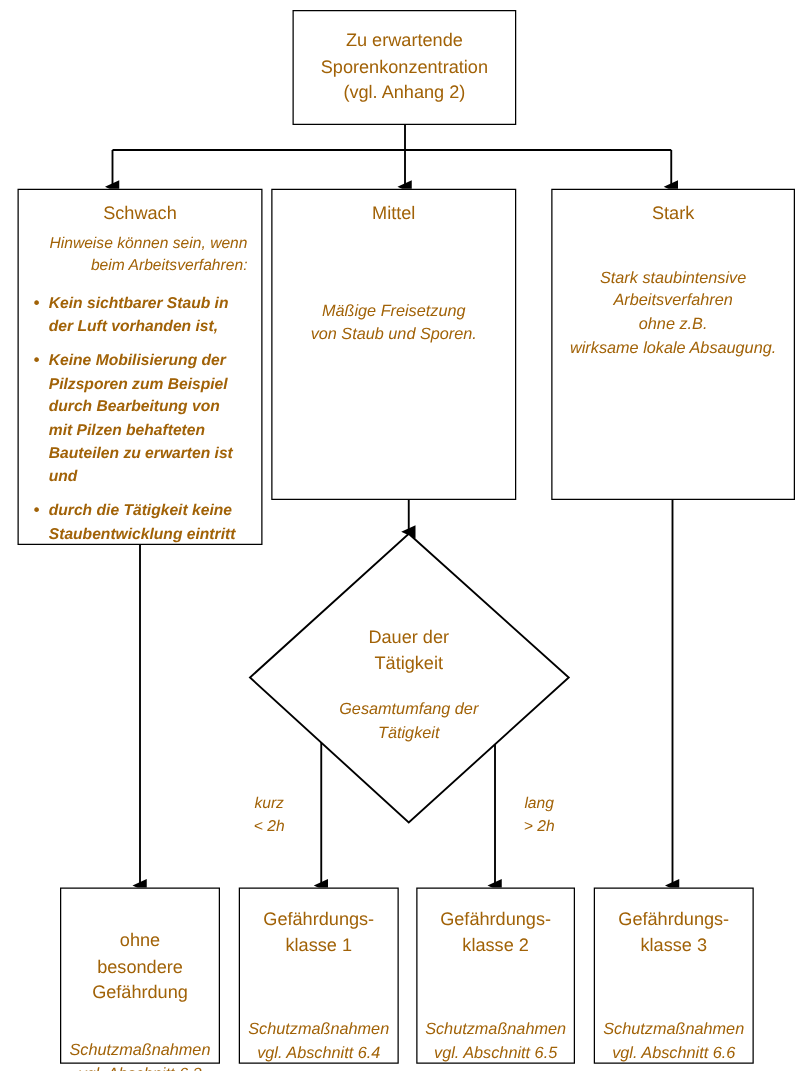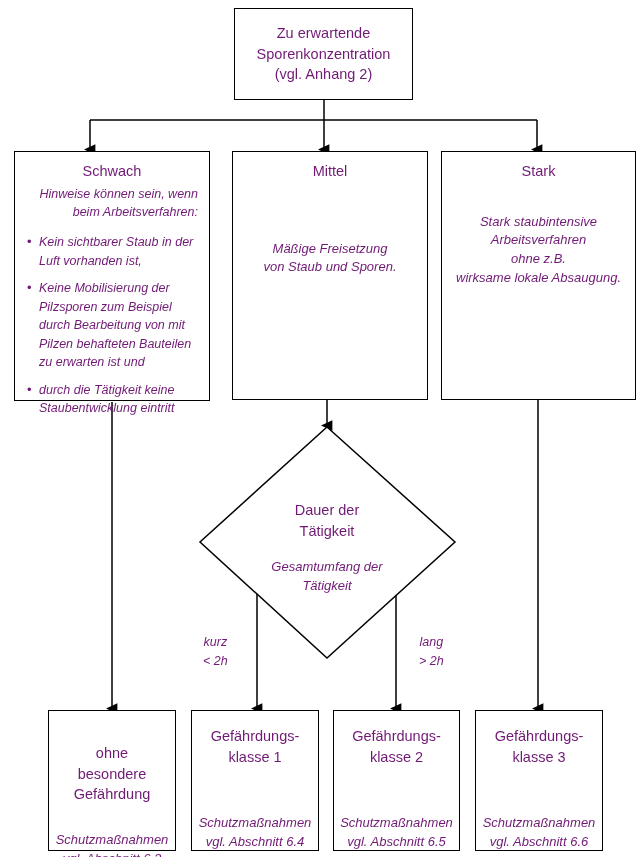--- a/index.html
+++ b/index.html
@@ -6,21 +6,21 @@
     margin: 0;
     padding: 0;
     background: #ffffff;
   }
   #canvas {
     position: relative;
     width: 644px;
     height: 857px;
     background: #ffffff;
     font-family: "Liberation Sans", sans-serif;
-    color: #701a75;
+    color: #a16207;
     overflow: hidden;
   }
   .node {
     position: absolute;
     box-sizing: border-box;
     border: 1.5px solid #000000;
     background: #ffffff;
     text-align: center;
   }
   .title {
@@ -40,20 +40,21 @@
     line-height: 1.5;
   }
   .bullets {
     margin: 0;
     padding: 0;
     list-style: none;
     text-align: left;
     font-size: 12.5px;
     font-style: italic;
     line-height: 1.48;
+    font-weight: bold;
   }
   .bullets li {
     position: relative;
     padding-left: 13px;
     margin-bottom: 9px;
   }
   .bullets li:before {
     content: "\2022";
     position: absolute;
     left: 1px;
@@ -115,34 +116,34 @@
 
     <path d="M327,427 L455,542 L327,658 L200,542 z" stroke="#000000" stroke-width="1.5" fill="#ffffff"></path>
   </svg>
 
   <div class="node" style="left:234px; top:8px; width:179px; height:92px; display:flex; flex-direction:column; align-items:center; justify-content:center;">
     <div class="title">Zu erwartende</div>
     <div class="title">Sporenkonzentration</div>
     <div class="title">(vgl. Anhang 2)</div>
   </div>
 
-  <div class="node" style="left:14px; top:151px; width:196px; height:250px; padding:9px 11px 16px 11px;">
+  <div class="node" style="left:14px; top:151px; width:196px; height:285px; padding:9px 11px 16px 11px;">
     <div class="title" style="margin-bottom:3px;">Schwach</div>
     <div class="note" style="text-align:right;">
       <div>Hinweise können sein, wenn</div>
       <div>beim Arbeitsverfahren:</div>
     </div>
     <ul class="bullets" style="margin-top:11px;">
       <li>Kein sichtbarer Staub in der Luft vorhanden ist,</li>
       <li>Keine Mobilisierung der Pilzsporen zum Beispiel durch Bearbeitung von mit Pilzen behafteten Bauteilen zu erwarten ist und</li>
       <li>durch die Tätigkeit keine Staubentwicklung eintritt</li>
     </ul>
   </div>
 
-  <div class="node" style="left:232px; top:151px; width:196px; height:249px; padding-top:9px;">
+  <div class="node" style="left:217px; top:151px; width:196px; height:249px; padding-top:9px;">
     <div class="title">Mittel</div>
     <div class="sub" style="margin-top:58px; white-space:pre-line;">Mäßige Freisetzung
 von Staub und Sporen.</div>
   </div>
 
   <div class="node" style="left:441px; top:151px; width:195px; height:249px; padding-top:9px;">
     <div class="title">Stark</div>
     <div class="sub" style="margin-top:31px; white-space:pre-line;">Stark staubintensive
 Arbeitsverfahren
 ohne z.B.

